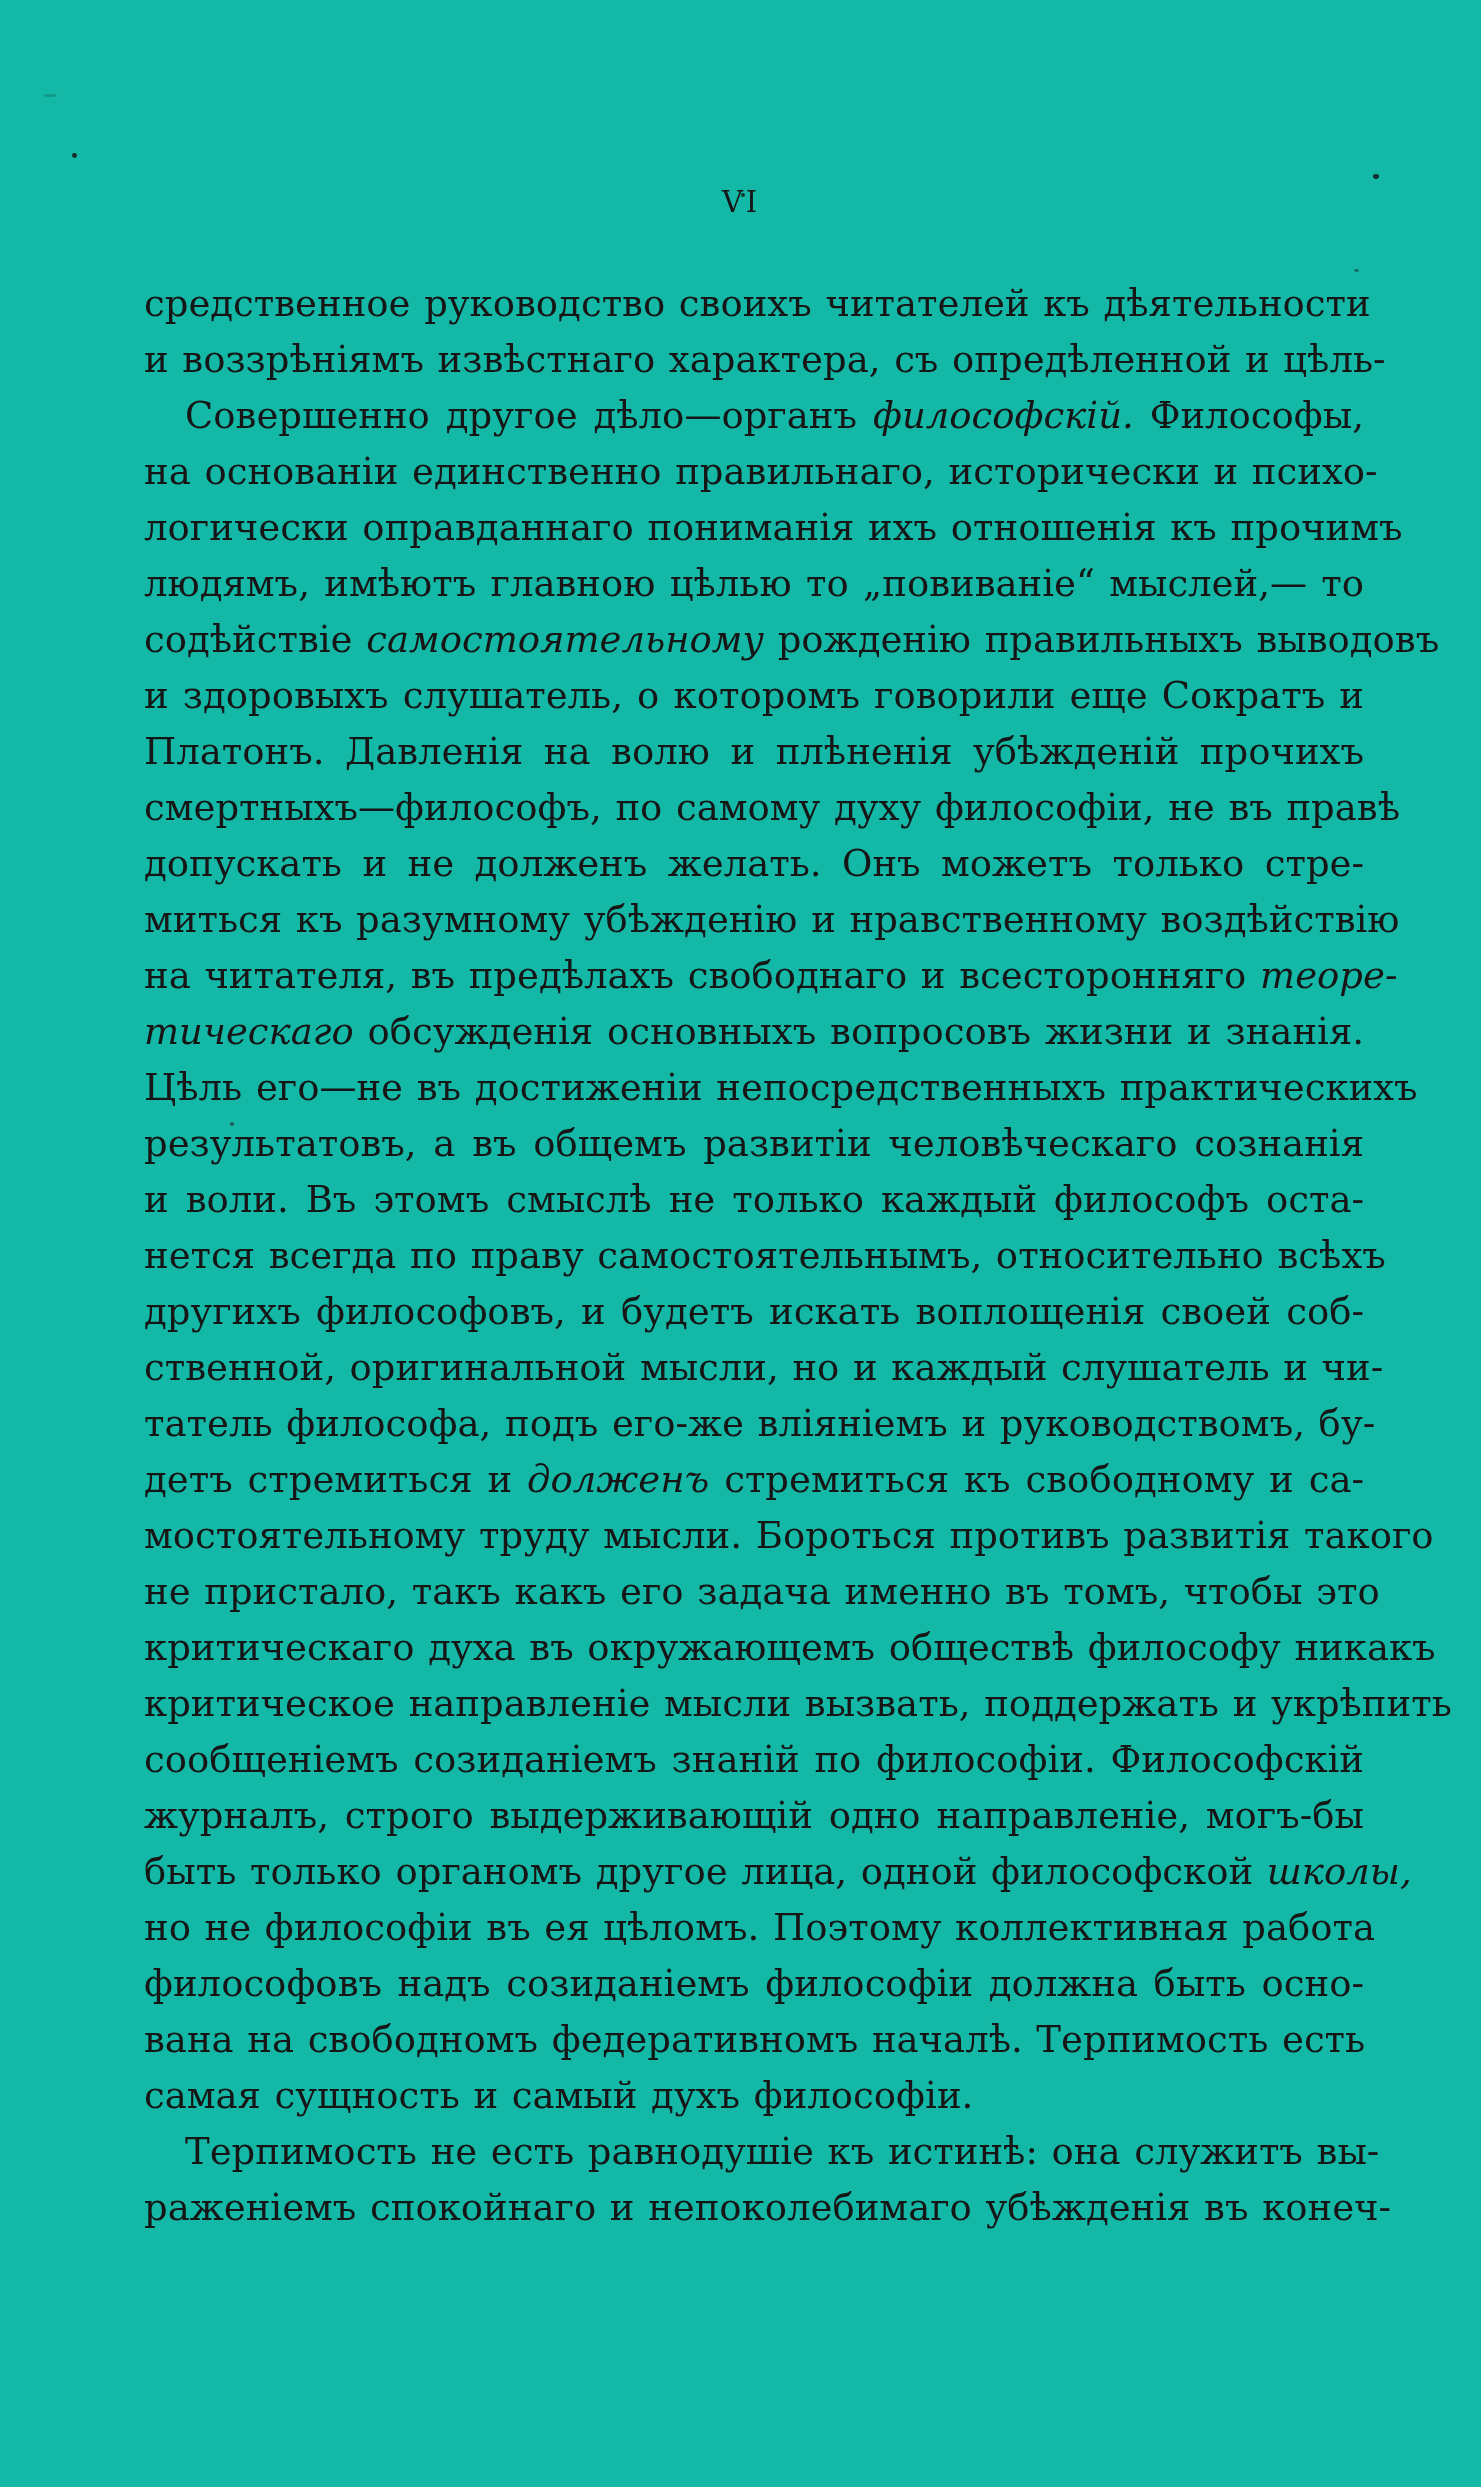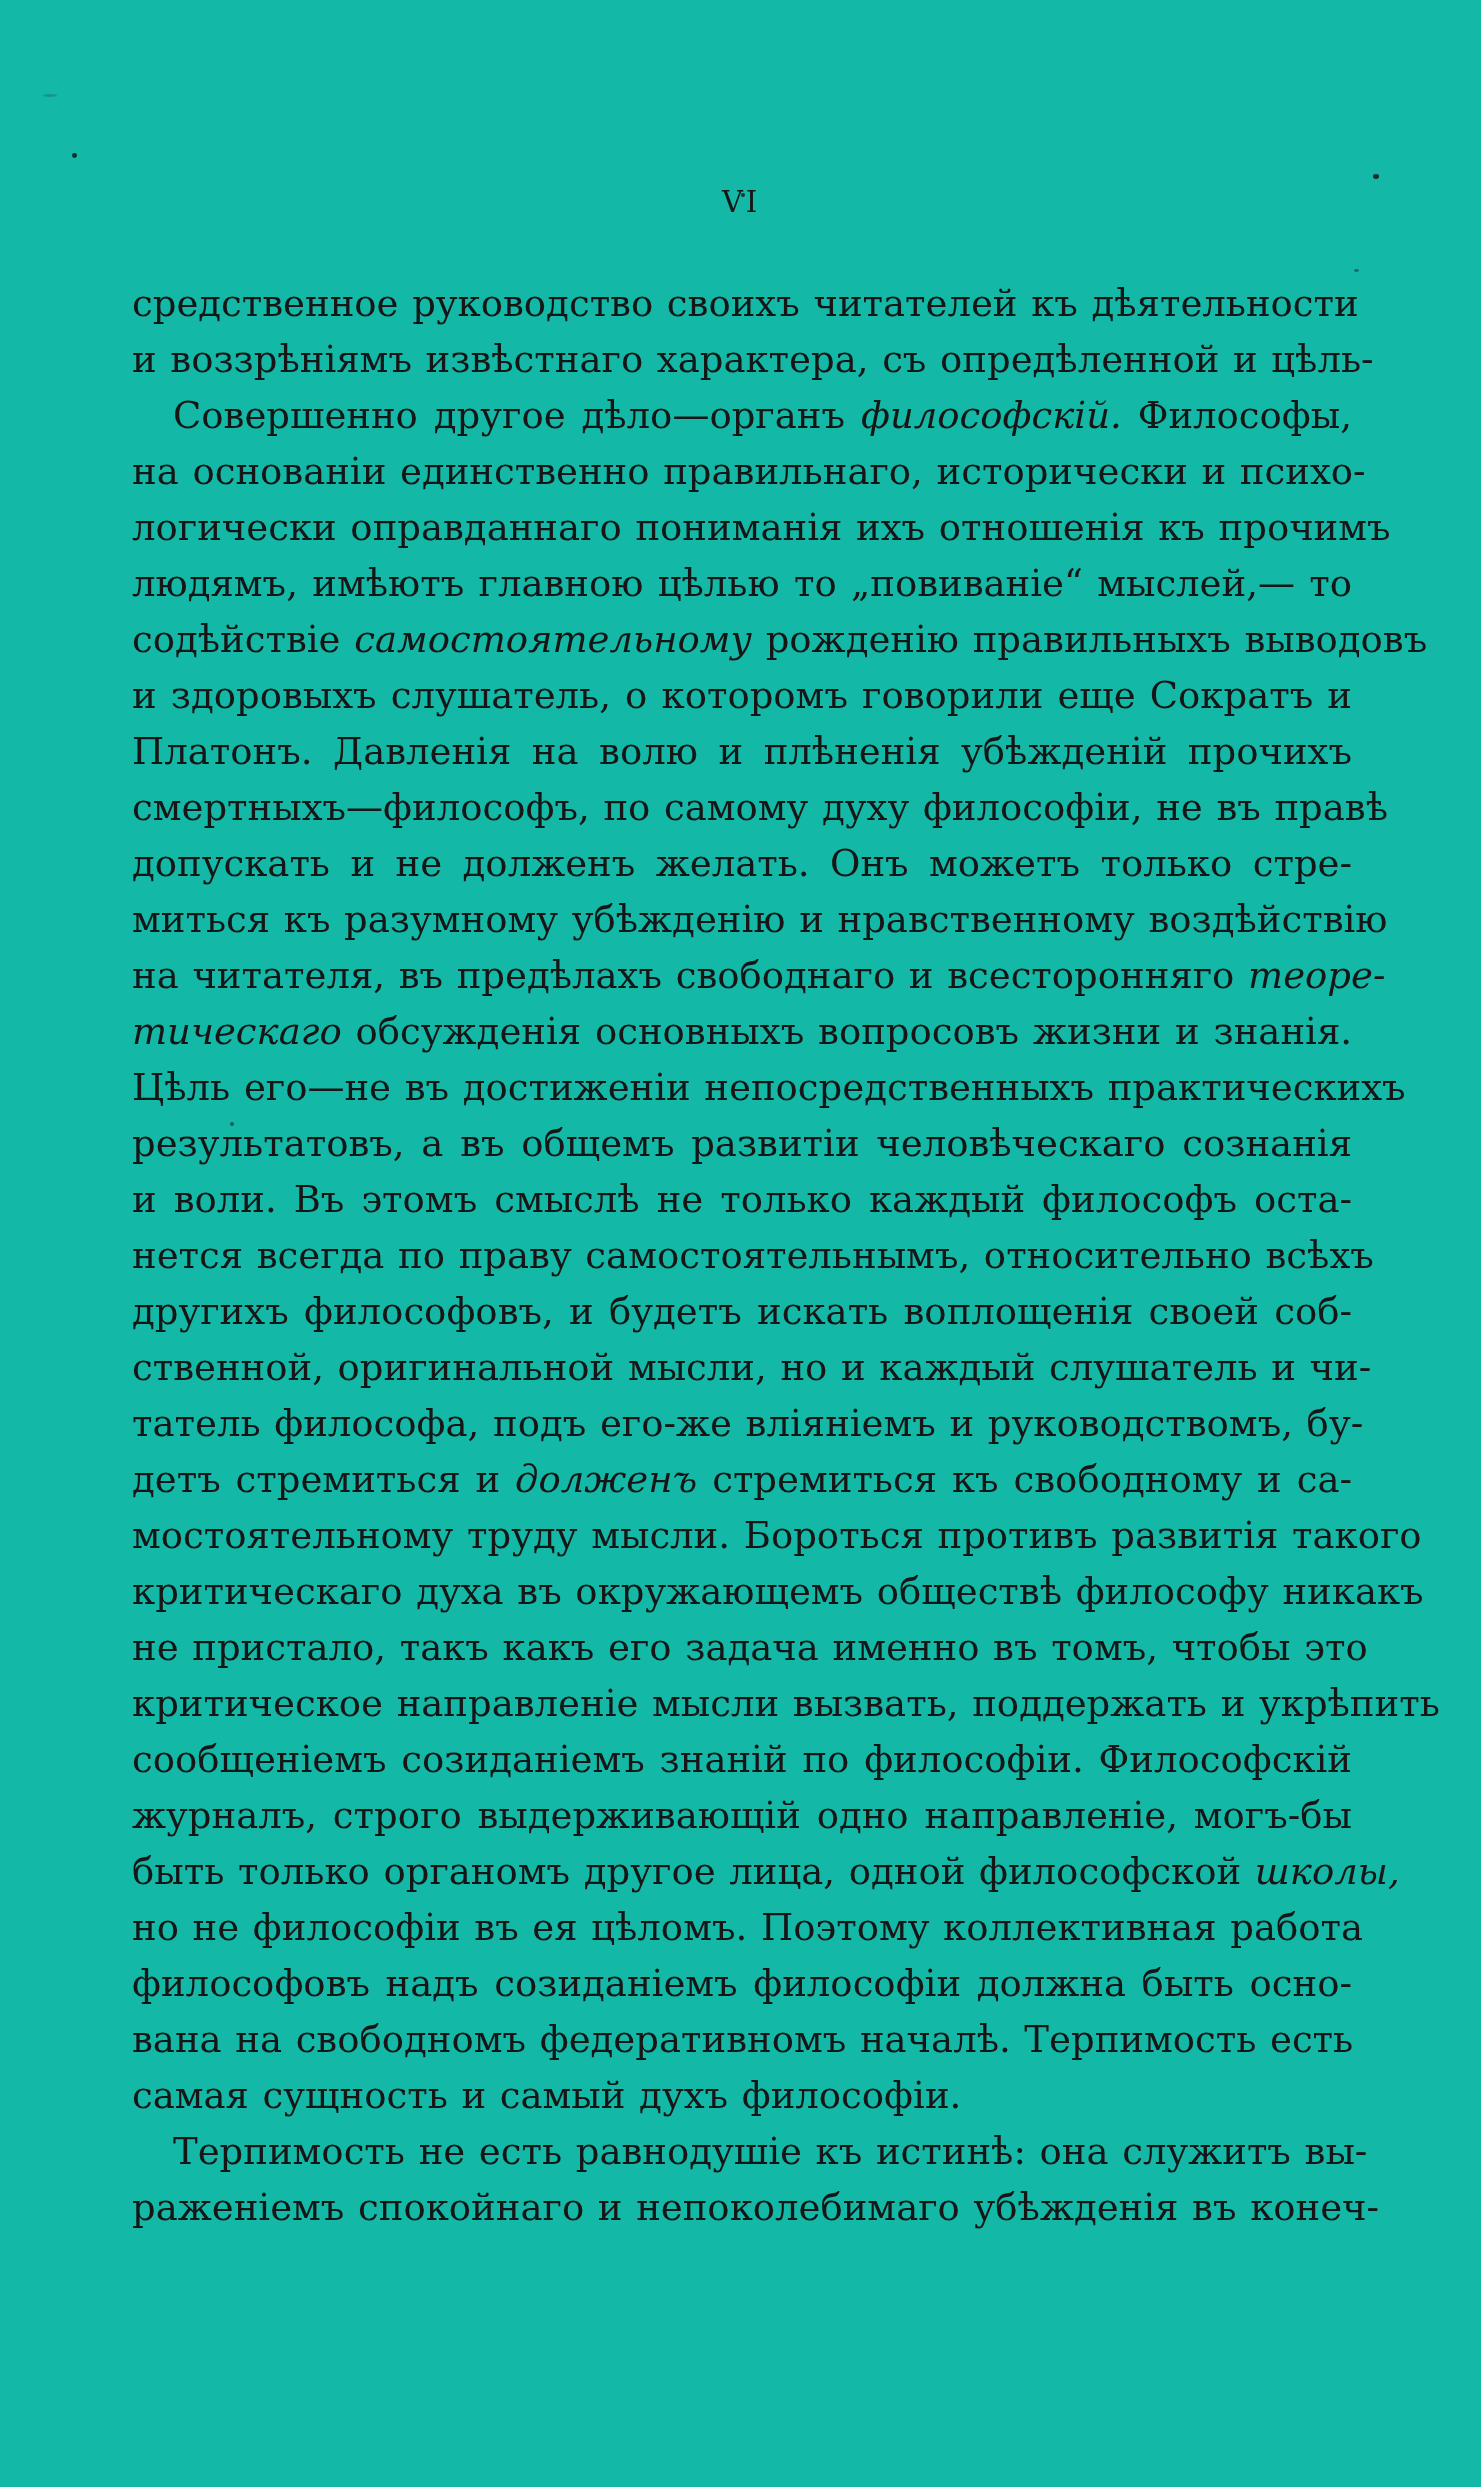--- a/index.html
+++ b/index.html
@@ -19,21 +19,21 @@
     left: 0;
     width: 1482px;
     text-align: center;
     font-size: 29px;
     letter-spacing: 2.9px;
     line-height: 33px;
     color: #161616;
   }
   .text-body {
     position: absolute;
-    left: 132px;
+    left: 144px;
     top: 276px;
     width: 1220px;
   }
   .para { }
   .line {
     display: block;
     height: 56px;
     line-height: 56px;
     font-size: 37px;
     text-align: justify;
@@ -80,22 +80,22 @@
         <div class="line"><span class="it">тическаго</span><span> обсужденія основныхъ вопросовъ жизни и знанія.</span></div>
         <div class="line"><span>Цѣль его—не въ достиженіи непосредственныхъ практическихъ</span></div>
         <div class="line"><span>результатовъ, а въ общемъ развитіи человѣческаго сознанія</span></div>
         <div class="line"><span>и воли. Въ этомъ смыслѣ не только каждый философъ оста-</span></div>
         <div class="line"><span>нется всегда по праву самостоятельнымъ, относительно всѣхъ</span></div>
         <div class="line"><span>другихъ философовъ, и будетъ искать воплощенія своей соб-</span></div>
         <div class="line"><span>ственной, оригинальной мысли, но и каждый слушатель и чи-</span></div>
         <div class="line"><span>татель философа, подъ его-же вліяніемъ и руководствомъ, бу-</span></div>
         <div class="line"><span>детъ стремиться и </span><span class="it">долженъ</span><span> стремиться къ свободному и са-</span></div>
         <div class="line"><span>мостоятельному труду мысли. Бороться противъ развитія такого</span></div>
+        <div class="line"><span>не пристало, такъ какъ его задача именно въ томъ, чтобы это</span></div>
         <div class="line"><span>критическаго духа въ окружающемъ обществѣ философу никакъ</span></div>
-        <div class="line"><span>не пристало, такъ какъ его задача именно въ томъ, чтобы это</span></div>
         <div class="line"><span>критическое направленіе мысли вызвать, поддержать и укрѣпить</span></div>
         <div class="line"><span>сообщеніемъ созиданіемъ знаній по философіи. Философскій</span></div>
         <div class="line"><span>журналъ, строго выдерживающій одно направленіе, могъ-бы</span></div>
         <div class="line"><span>быть только органомъ другое лица, одной философской </span><span class="it">школы,</span></div>
         <div class="line"><span>но не философіи въ ея цѣломъ. Поэтому коллективная работа</span></div>
         <div class="line"><span>философовъ надъ созиданіемъ философіи должна быть осно-</span></div>
         <div class="line"><span>вана на свободномъ федеративномъ началѣ. Терпимость есть</span></div>
         <div class="line last"><span>самая сущность и самый духъ философіи.</span></div>
       </div>
       <div class="para">

